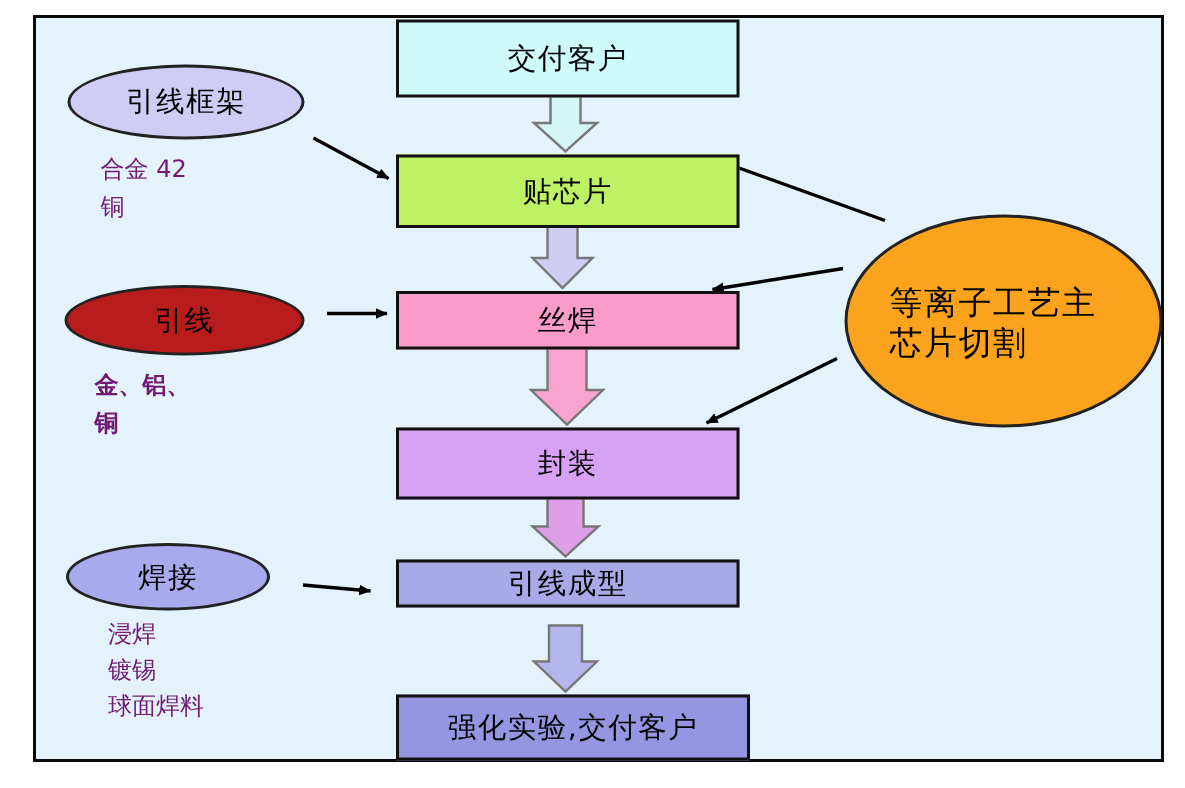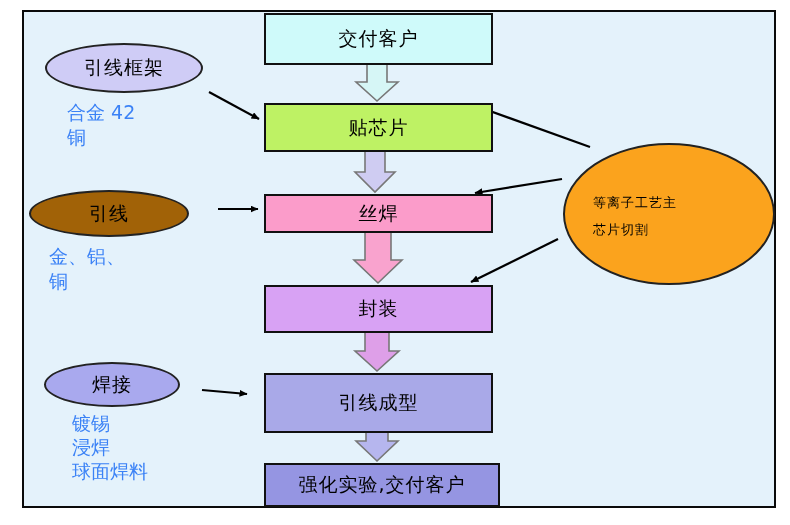--- a/index.html
+++ b/index.html
@@ -20,24 +20,24 @@
         box-sizing:border-box;color:#000;}
   .pbox{
     left:264px;width:229px;
     border:2px solid #111;
     font-size:19px;letter-spacing:1px;
   }
   .enode{
     border:2px solid #222;border-radius:50%;
     font-size:19px;letter-spacing:1px;
   }
-  .ann{position:absolute;z-index:2;color:#3b82f6;font-size:19px;line-height:25px;}
+  .ann{position:absolute;z-index:2;color:#701a75;font-size:16px;line-height:25px;}
   .callout-text{
     position:absolute;z-index:3;left:593px;top:189px;width:160px;
-    font-size:13px;line-height:27px;color:#000;text-align:left;letter-spacing:1px;
+    font-size:22px;line-height:27px;color:#000;text-align:left;letter-spacing:1px;
   }
   .blockarrow{stroke:#777;stroke-width:1.6;}
   .thinline{stroke:#000;stroke-width:2.2;}
 </style>
 </head>
 <body>
 
 <div class="canvas">
 
   <div class="frame"></div>
@@ -69,49 +69,49 @@
   </div>
   <div class="node pbox" style="top:103px;height:49px;background:#bef264;">
     <span>贴芯片</span>
   </div>
   <div class="node pbox" style="top:194px;height:39px;background:#fb9cca;text-align:right;">
     <span>丝焊</span>
   </div>
   <div class="node pbox" style="top:285px;height:48px;background:#d8a2f4;font-family:Liberation Mono, monospace;">
     <span>封装</span>
   </div>
-  <div class="node pbox" style="top:373px;height:60px;background:#a9a9e8;">
+  <div class="node pbox" style="top:373px;height:32px;background:#a9a9e8;">
     <span>引线成型</span>
   </div>
   <div class="node enode" style="left:45px;top:43px;width:158px;height:50px;background:#cfccf6;">
     <span>引线框架</span>
   </div>
 
   <div class="node pbox" style="top:463px;height:44px;width:236px;background:#9595e2;">
     <span>强化实验,交付客户</span>
   </div>
   <div class="ann" style="left:67px;top:100px;">
     <div>合金 42</div>
     <div>铜</div>
   </div>
 
-  <div class="node enode" style="left:29px;top:190px;width:160px;height:47px;background:#a16207;justify-content:center;">
+  <div class="node enode" style="left:43px;top:190px;width:160px;height:47px;background:#b91c1c;justify-content:center;">
     <span>引线</span>
   </div>
-  <div class="ann" style="left:49px;top:244px;">
+  <div class="ann" style="left:63px;top:244px;font-weight:bold;">
     <div>金、铝、</div>
     <div>铜</div>
   </div>
 
   <div class="node enode" style="left:44px;top:362px;width:136px;height:45px;background:#a9a9ee;">
     <span>焊接</span>
   </div>
   <div class="ann" style="left:72px;top:411px;line-height:24px;">
+    <div>浸焊</div>
     <div>镀锡</div>
-    <div>浸焊</div>
     <div>球面焊料</div>
   </div>
 
   <div class="node enode" style="left:563px;top:143px;width:212px;height:142px;background:#fba31d;"></div>
   <div class="callout-text">
     <div>等离子工艺主</div>
     <div>芯片切割</div>
   </div>
 
 </div>

